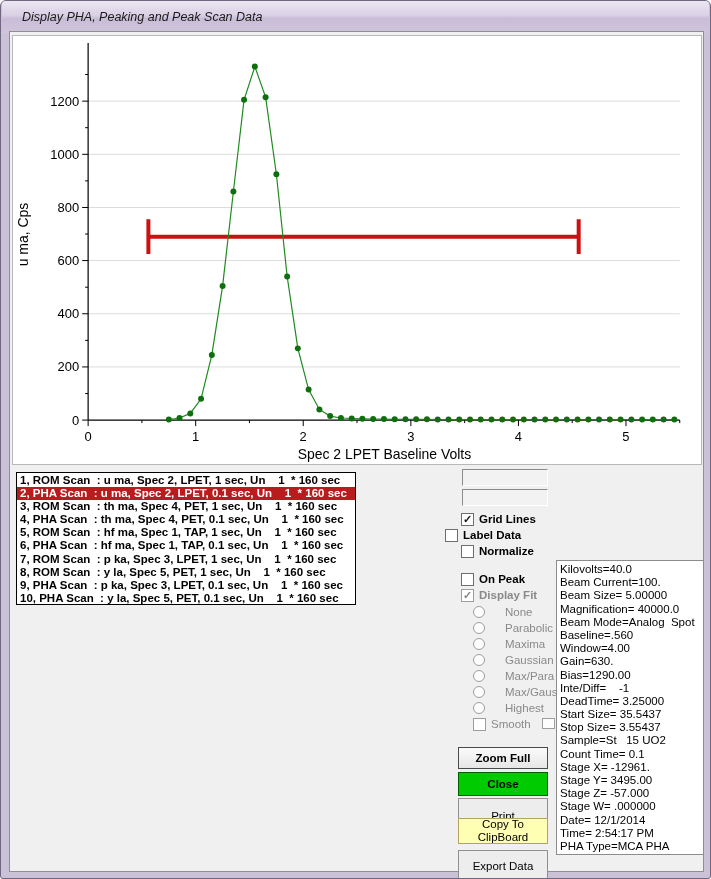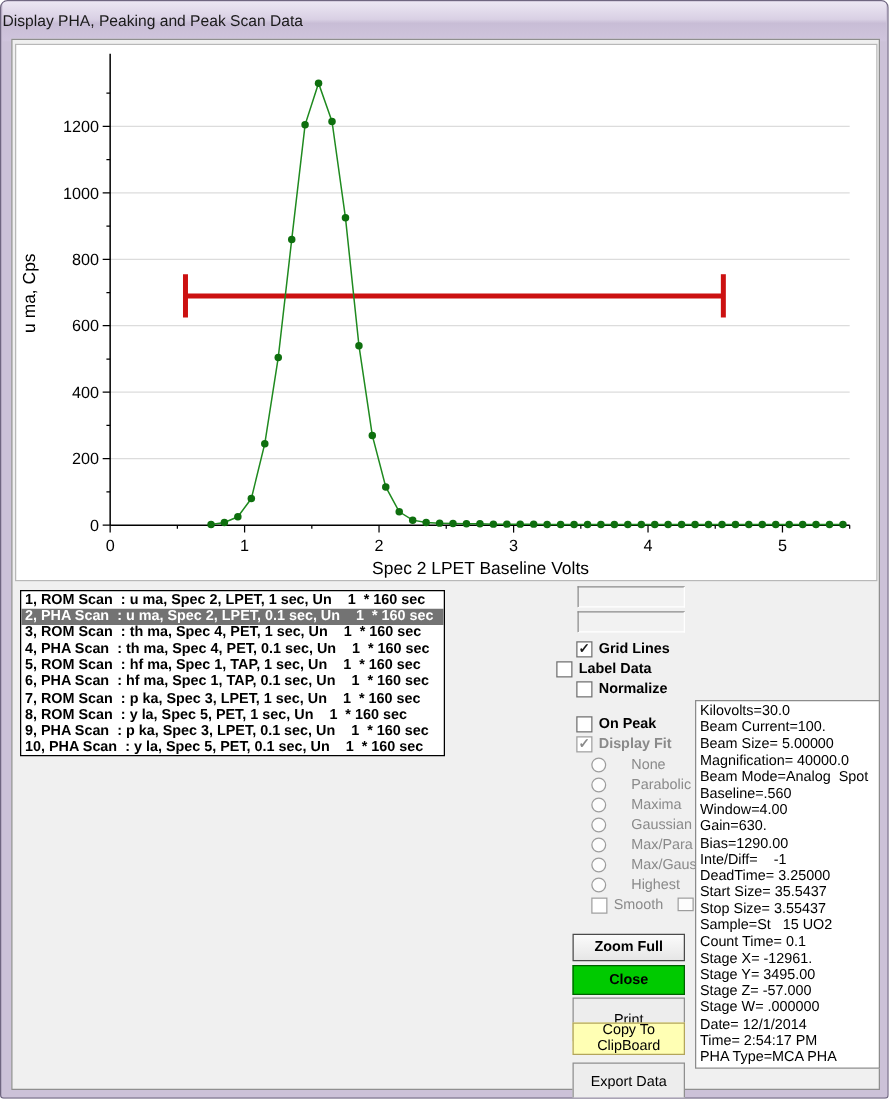--- a/index.html
+++ b/index.html
@@ -6,22 +6,22 @@
   html,body { background:#ffffff; font-family:"Liberation Sans", sans-serif; }
 
   .window {
     position:relative; width:711px; height:879px;
     background:#ccc2d8; border:1px solid #6f6680;
     border-radius:6px 6px 3px 3px; overflow:hidden;
   }
   .titlebar {
     position:absolute; left:1px; top:0; right:1px; height:32px;
     background:linear-gradient(180deg,#ece7f3 0%,#d9d0e4 45%,#c8bdd6 55%,#d0c5dd 100%);
-    display:flex; align-items:center; padding-left:0;
-    font-size:12.5px; color:#1a1a1a;
+    display:flex; align-items:center; padding-left:20px;
+    font-size:12.5px; color:#1a1a1a;font-style:italic;
   }
   .content {
     position:absolute; left:8px; top:30px; width:695px; height:841px;
     background:#f0f0f0; border:1px solid #8f8f8f;
   }
 
   
   .chart-panel {
     position:absolute; left:2px; top:3px; width:690px; height:430px;
     background:#ffffff; border:1px solid #b8b8b8;
@@ -30,21 +30,21 @@
   svg text { font-family:"Liberation Sans", sans-serif; fill:#000; }
 
   
   .scan-list {
     position:absolute; left:6px; top:440px; width:340px; height:133px;
     background:#ffffff; border:1px solid #000;
     font-size:11.5px; font-weight:bold; overflow:hidden; padding-top:1px;
     cursor:default;
   }
   .scan-row { white-space:pre; height:13.1px; line-height:13px; padding-left:3px; color:#000; }
-  .scan-row.selected { background:#737373; color:#fff; }
+  .scan-row.selected { background:#b91c1c; color:#fff; }
 
   
   .readout {
     position:absolute; left:452px; width:86px; height:17px;
     background:#f2f2f2;
     border-top:1px solid #8a8a8a; border-left:1px solid #8a8a8a;
     border-bottom:1px solid #ffffff; border-right:1px solid #ffffff;
   }
 
   
@@ -276,21 +276,21 @@
         </div>
       </div>
 
     <div class="cb disabled" style="left:463px;top:686px;font-weight:normal">
       <span class="cbbox"></span>
       <span>Smooth</span>
       <span class="mini-box"></span>
     </div>
 
     <div class="info-panel">
-        <div class="info-line">Kilovolts=30.0</div>
+        <div class="info-line">Kilovolts=40.0</div>
         <div class="info-line">Beam Current=100.</div>
         <div class="info-line">Beam Size= 5.00000</div>
         <div class="info-line">Magnification= 40000.0</div>
         <div class="info-line">Beam Mode=Analog  Spot</div>
         <div class="info-line">Baseline=.560</div>
         <div class="info-line">Window=4.00</div>
         <div class="info-line">Gain=630.</div>
         <div class="info-line">Bias=1290.00</div>
         <div class="info-line">Inte/Diff=    -1</div>
         <div class="info-line">DeadTime= 3.25000</div>

